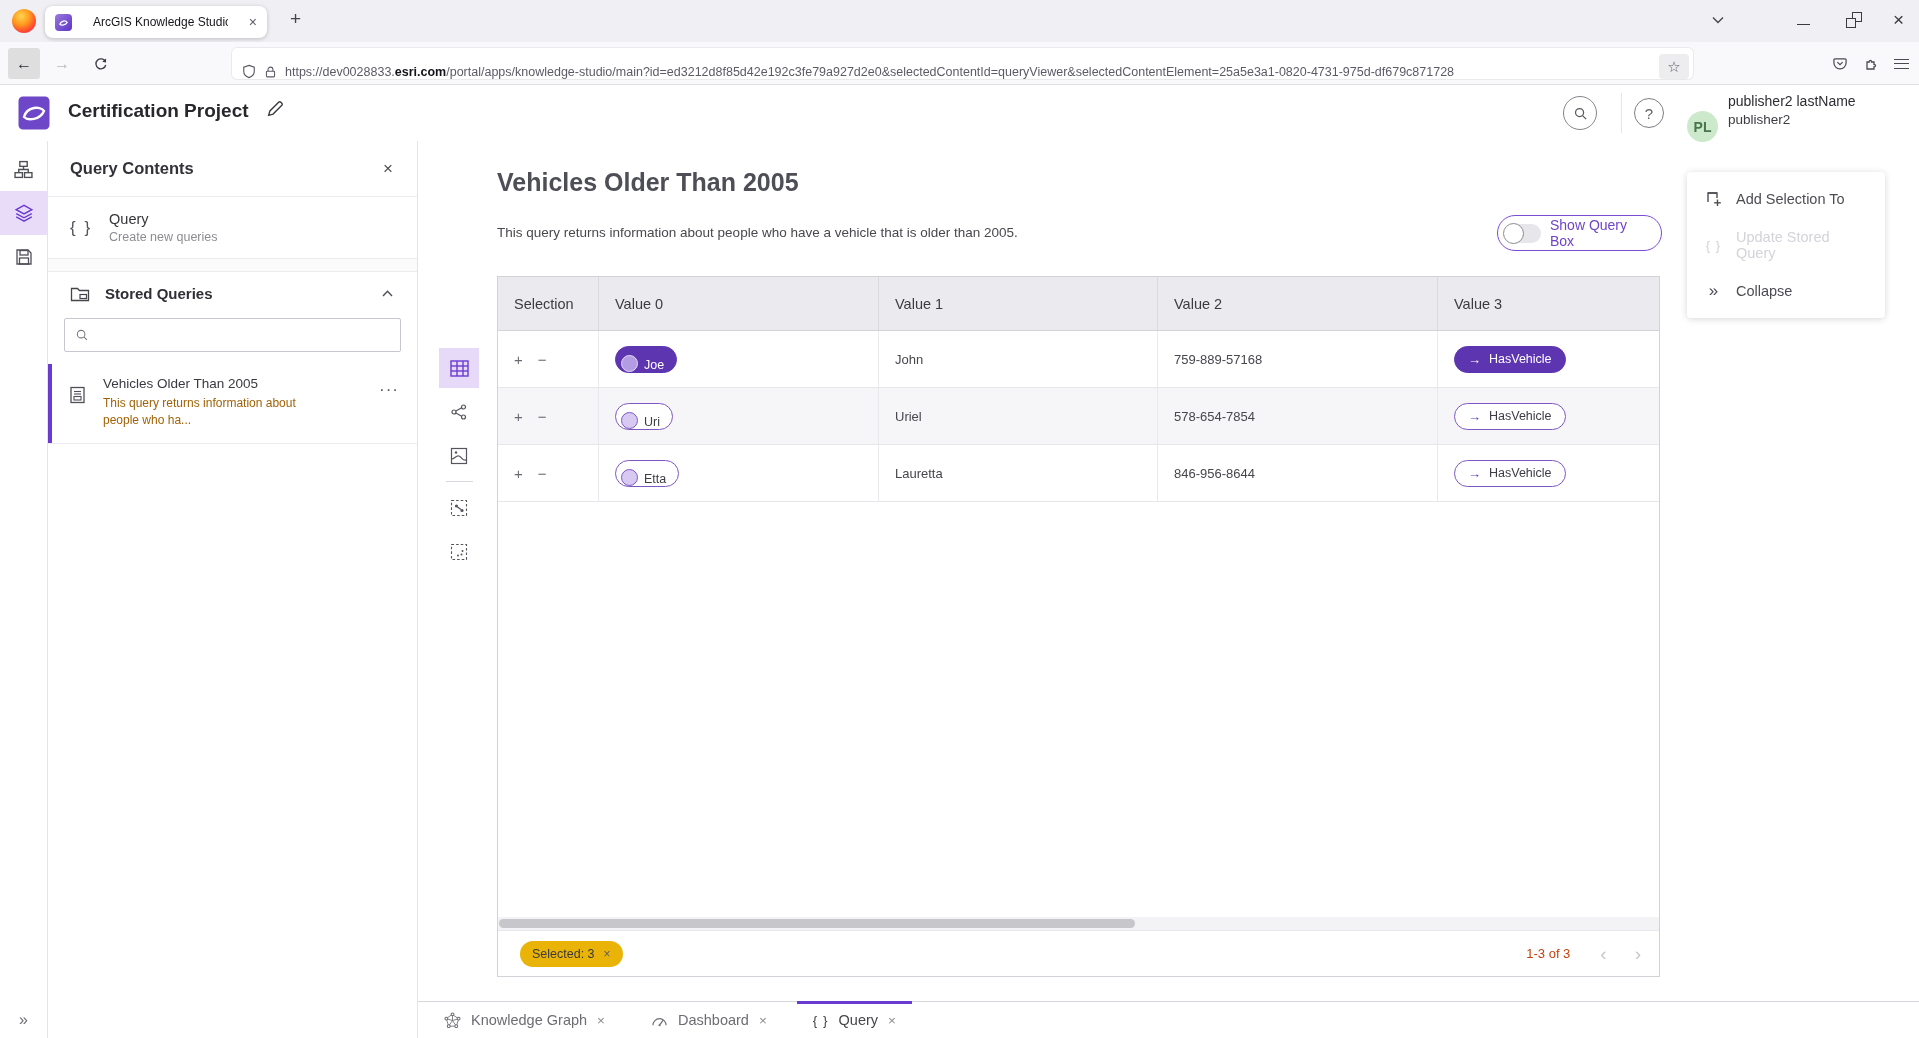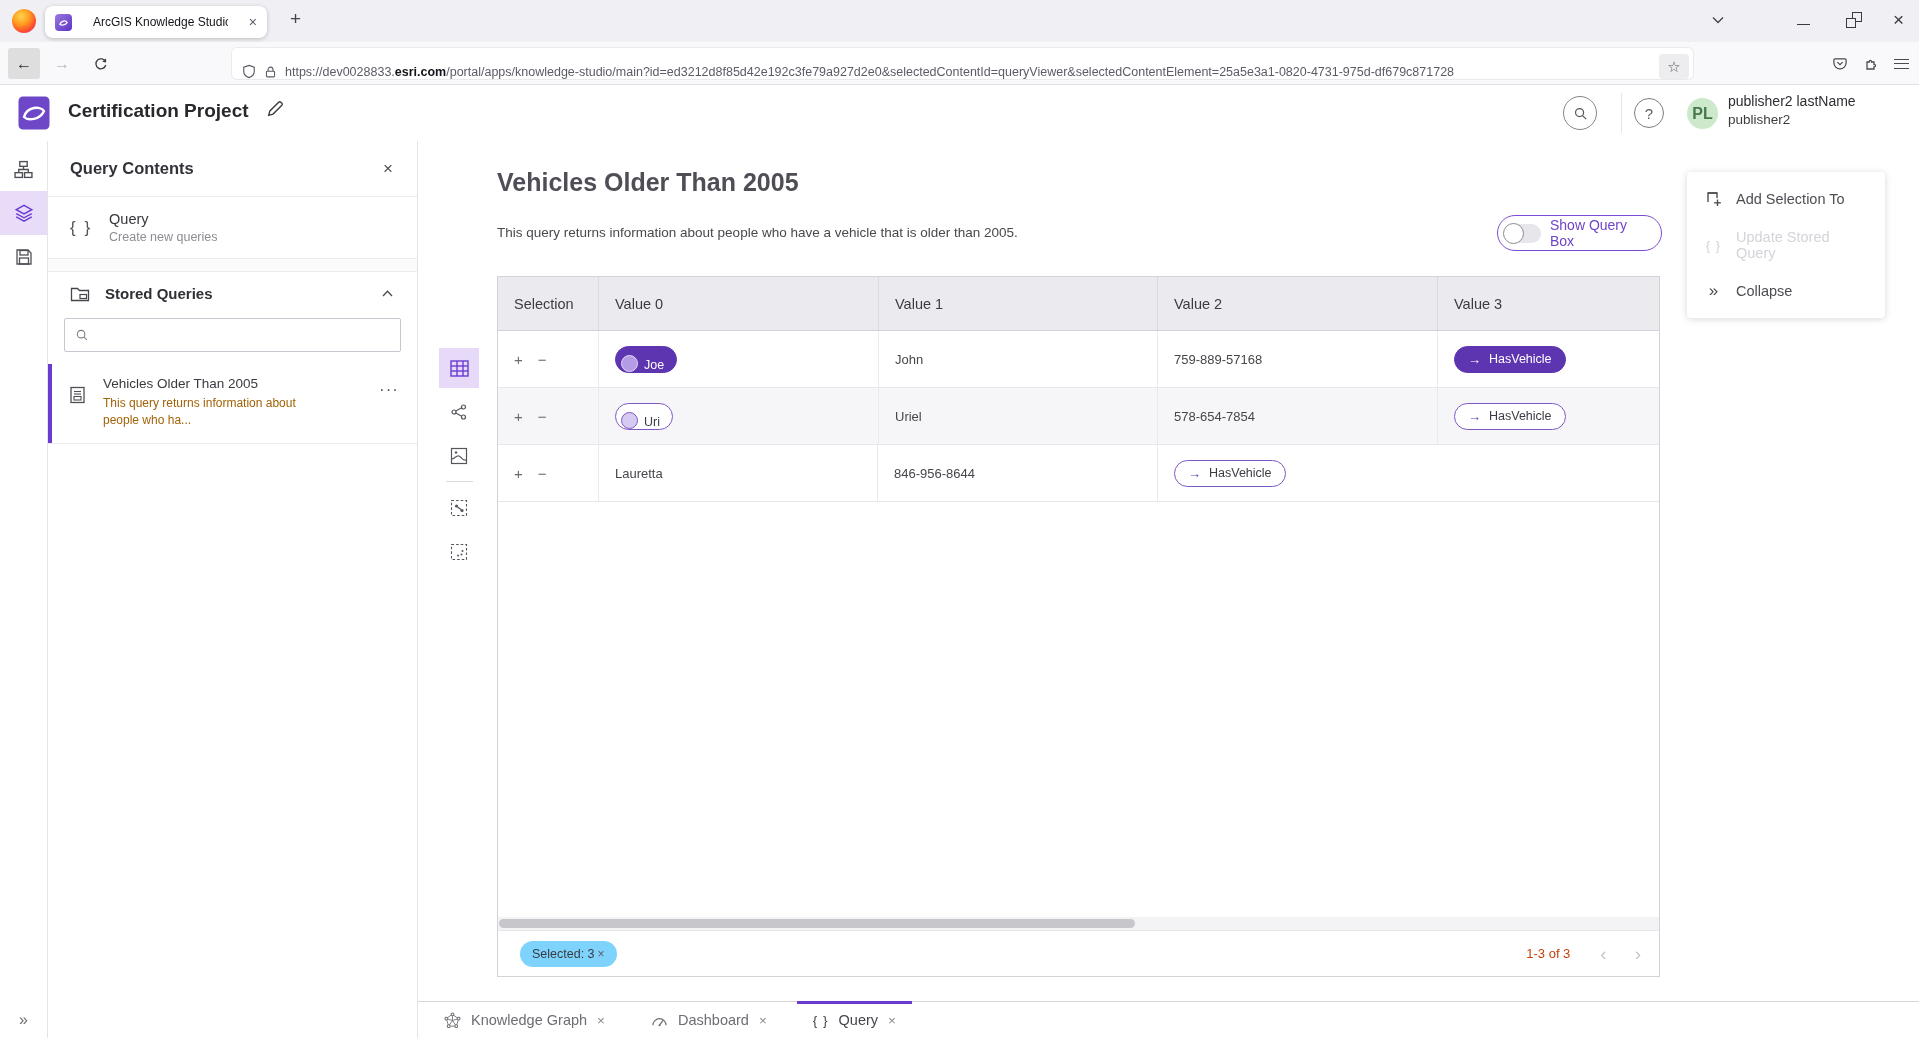--- a/index.html
+++ b/index.html
@@ -41,21 +41,21 @@
   .burger i { display:block; width:15px; height:0; border-top:1.6px solid #4a4a52; }
 
   
   .app-header { position:absolute; top:85px; left:0; right:0; height:56px; background:#fff; }
   .app-logo { position:absolute; left:15px; top:9px; width:38px; height:38px; }
   .app-title { position:absolute; left:68px; top:15px; font-size:19px; font-weight:700; color:#27272c; }
   .edit-icon { position:absolute; left:266px; top:14px; color:#3a3a40; }
   .hdr-search { position:absolute; left:1563px; top:11px; width:34px; height:34px; border:1px solid #85858d; border-radius:50%; color:#55555c; }
   .hdr-divider { position:absolute; left:1621px; top:8px; width:1px; height:40px; background:#e4e4e9; }
   .hdr-help { position:absolute; left:1634px; top:13px; width:30px; height:30px; border:1.6px solid #7d7d85; border-radius:50%; font-size:15px; color:#5f5f66; }
-  .hdr-avatar { position:absolute; left:1687px; top:13px; width:31px; height:31px; border-radius:50%; background:#cde9cc; color:#47764a; font-size:16px; font-weight:700; }
+  .hdr-avatar { position:absolute; left:1687px; top:26px; width:31px; height:31px; border-radius:50%; background:#cde9cc; color:#47764a; font-size:14px; font-weight:700; }
   .hdr-user { position:absolute; left:1728px; top:8px; line-height:1.28; }
   .hdr-user .nm { font-size:14px; color:#2d2d33; }
   .hdr-user .un { font-size:13.5px; color:#3c3c42; }
 
   
   .rail { position:absolute; top:141px; left:0; bottom:0; width:48px; background:#fff; border-right:1px solid #e4e4e8; padding-top:6px; }
   .rail-btn { width:47px; height:44px; color:#4f4f57; }
   .rail-btn.sel { background:#e9dcf9; color:#6a3bd1; }
   .rail-expand { position:absolute; left:0; bottom:4px; width:47px; height:28px; color:#6d6d74; font-size:16px; }
 
@@ -109,21 +109,21 @@
   .trow.sel .pill .dot { background:#b49ce4; border-color:#e3d8f8; }
   .rpill { display:inline-flex; align-items:center; gap:8px; height:27px; border-radius:14px; padding:0 13px; font-size:12.5px;
     background:#fff; border:1px solid #7e57c2; color:#3c3c44; }
   .rpill .arr { color:#5e35b1; font-size:13px; }
   .trow.sel .rpill { background:#5e35b1; border-color:#5e35b1; color:#fff; }
   .trow.sel .rpill .arr { color:#fff; }
   .tfill { flex:1; }
   .hscroll { height:13px; flex:none; background:#f3f3f5; position:relative; }
   .hthumb { position:absolute; left:1px; top:2px; height:9px; width:636px; background:#c6c6cb; border-radius:5px; }
   .tfoot { height:46px; flex:none; border-top:1px solid #e6e6eb; display:flex; align-items:center; padding:0 18px 0 22px; background:#fff; }
-  .chip { display:inline-flex; align-items:center; gap:3px; height:26px; padding:0 12px; background:#7dd3fc; border-radius:13px;
+  .chip { display:inline-flex; align-items:center; gap:9px; height:26px; padding:0 12px; background:#eab308; border-radius:13px;
     font-size:12.5px; color:#3a3a40; }
   .chip .x { font-size:12px; color:#5f5f66; }
   .pager { margin-left:auto; display:flex; align-items:center; gap:30px; }
   .pager .pages { font-size:13px; color:#c2410c; }
   .pager .pchev { font-size:19px; color:#c6c6cc; line-height:1; }
 
   
   .ctx { position:absolute; left:1687px; top:172px; width:198px; background:#fff; border-radius:4px;
     box-shadow:0 1px 7px rgba(0,0,0,.16); padding:4px 0; z-index:50; }
   .ctx-item { height:46px; display:flex; align-items:center; gap:13px; padding:0 17px; font-size:14.5px; color:#4c4c53; }
@@ -420,20 +420,26 @@
           <span>HasVehicle</span>
         </span>
       </div>
   </div>
 
   <div class="trow">
     <div class="td c0 selcell">
       <span>+</span>
       <span>−</span>
     </div>
+    <div class="td c1">
+        <span class="pill">
+          <span class="dot"></span>
+          <span>Etta</span>
+        </span>
+      </div>
     <div class="td c2">Lauretta</div>
     <div class="td c3">846-956-8644</div>
     <div class="td c4">
         <span class="rpill">
           <span class="arr">→</span>
           <span>HasVehicle</span>
         </span>
       </div>
   </div>
 

